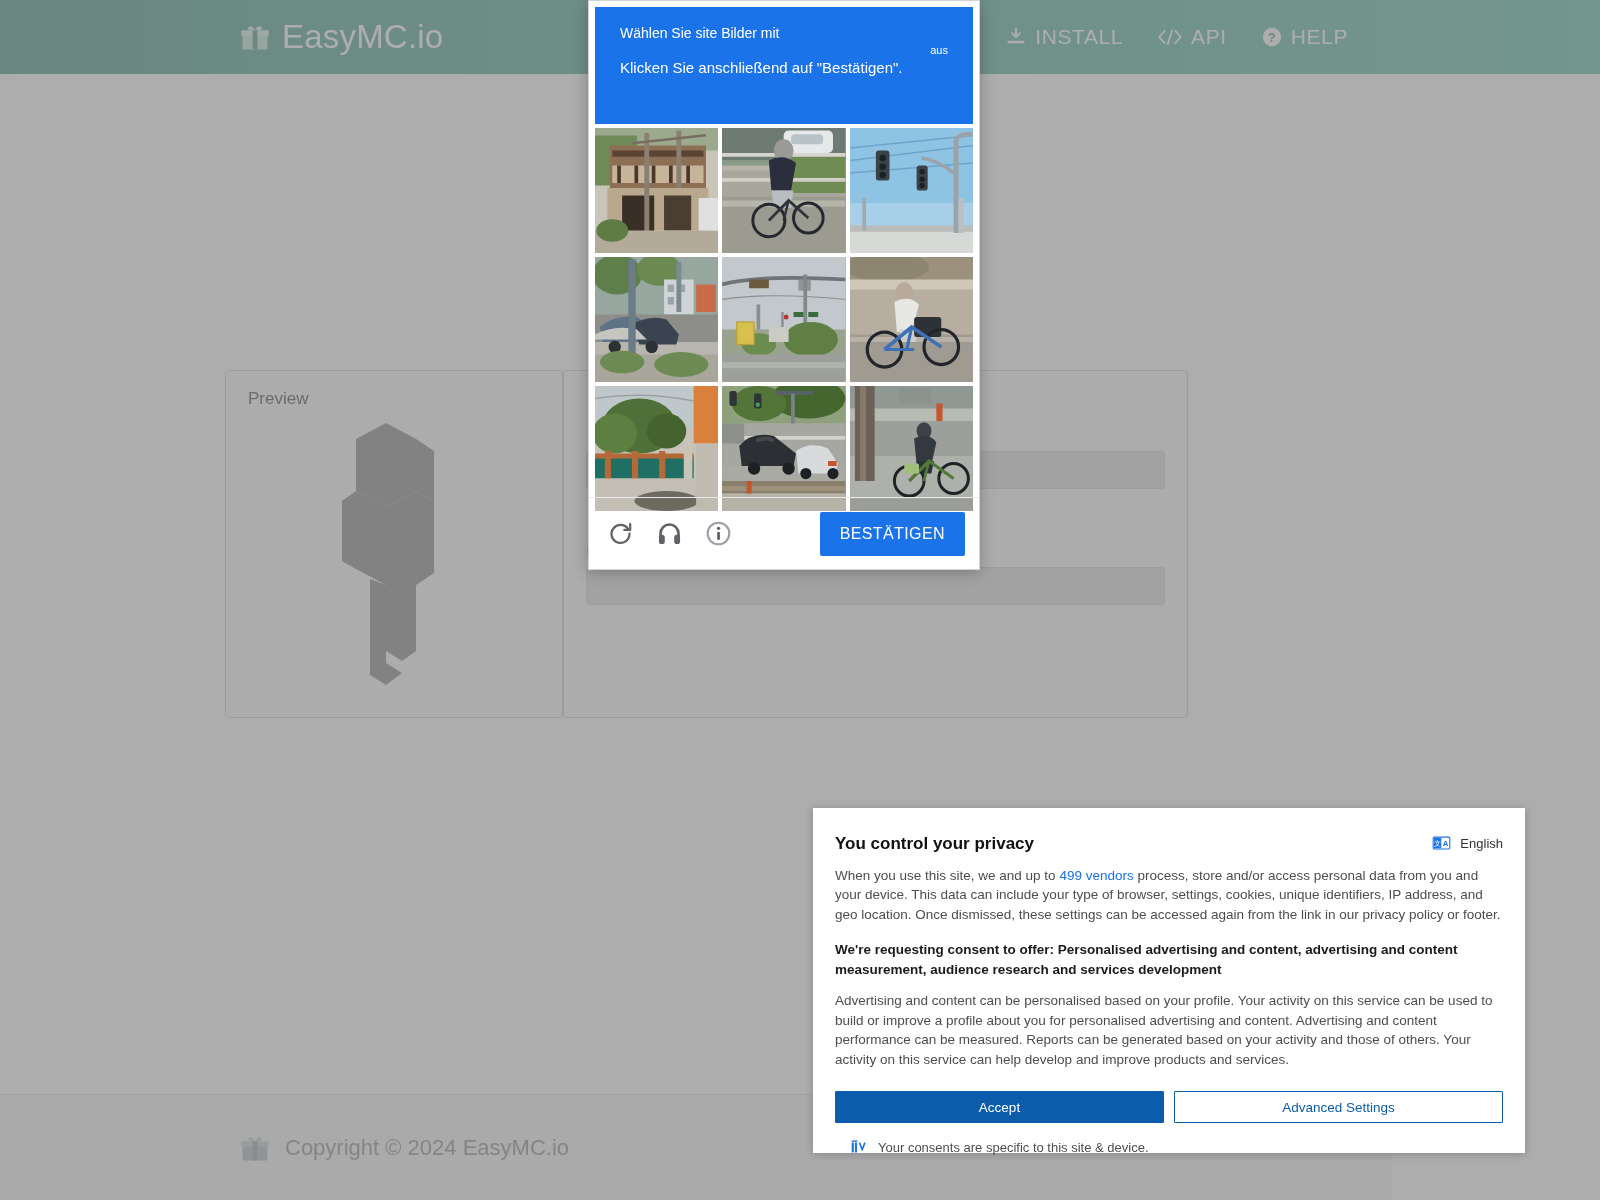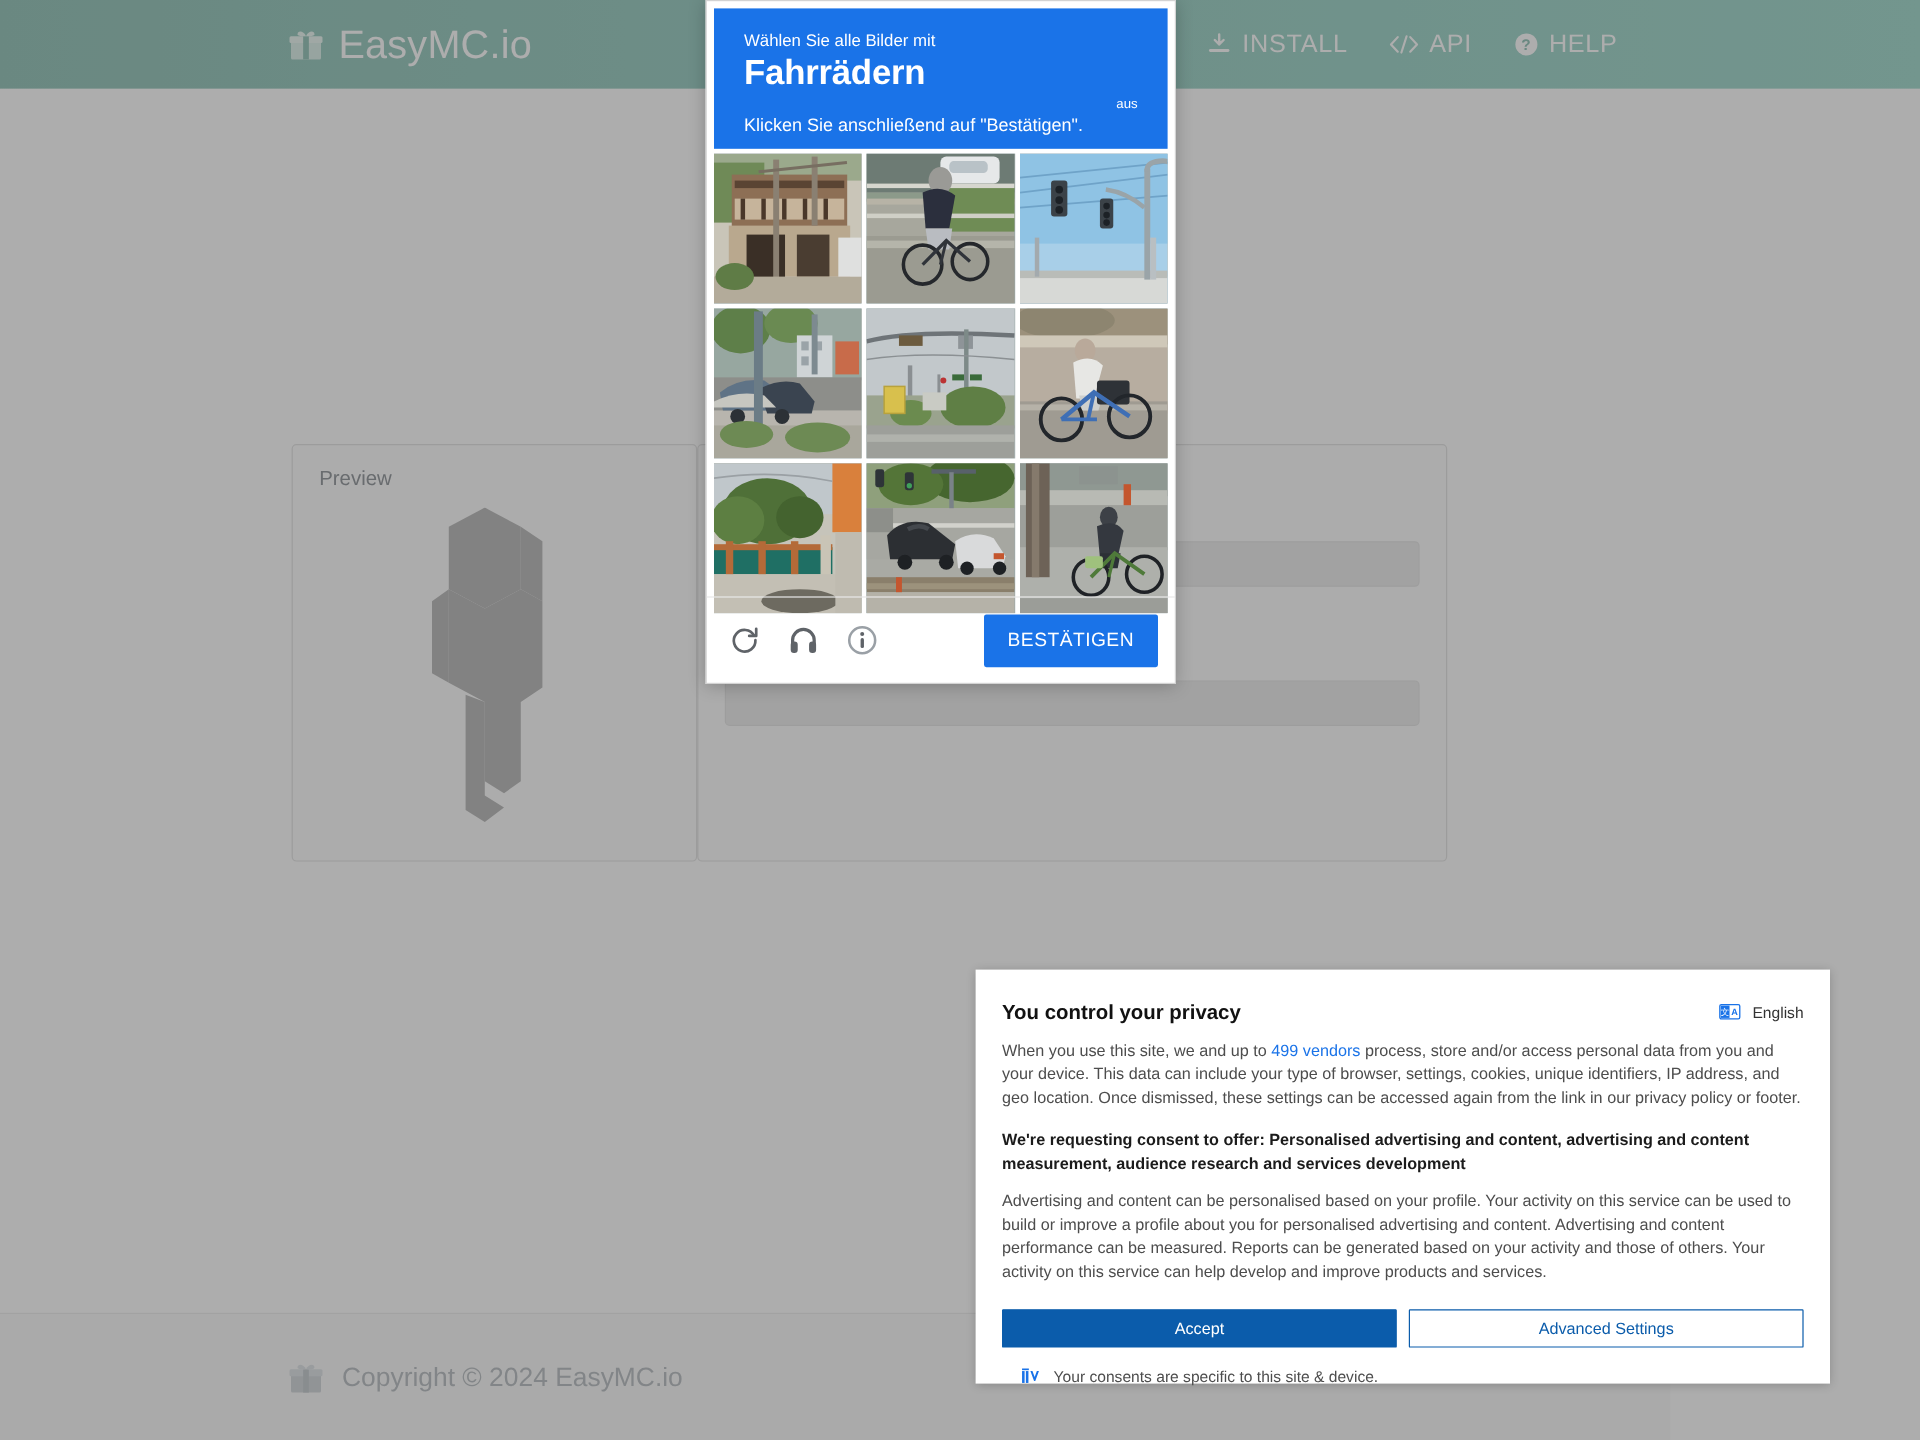--- a/index.html
+++ b/index.html
@@ -42,21 +42,21 @@
     cursor: pointer; white-space: nowrap;
   }
   .nav-item svg { display:block; }
 
   
   #main {
     position: absolute; top: 74px; left: 0; width: 1600px; height: 1020px;
     background: #ffffff;
   }
   .panel-row {
-    position: absolute; top: 296px; left: 243px;
+    position: absolute; top: 296px; left: 225px;
     width: 963px; display: flex; 
   }
   .preview-card {
     width: 338px; height: 348px;
     border: 1px solid #e2e2e2; border-radius: 4px;
     background: #fdfdfd;
   }
   .preview-title {
     font-size: 17px; color: #8a8f94;
     padding: 18px 0 0 22px;
@@ -271,22 +271,21 @@
       <span>Copyright © 2024 EasyMC.io</span>
     </div>
   </div>
 </div>
 
 <div id="dim"></div>
 
 <div id="captcha">
 
   <div id="cap-header">
-    <div id="cap-line1">Wählen Sie alle Bilder mit</div>
-    <div id="cap-target">Fahrrädern</div>
+    <div id="cap-line1">Wählen Sie site Bilder mit</div>
     <div id="cap-line3">aus</div>
     <div id="cap-line4">Klicken Sie anschließend auf "Bestätigen".</div>
   </div>
 
   <div id="cap-grid">
 
     <div class="tile">
       <svg viewBox="0 0 100 100" preserveAspectRatio="none">
         <rect width="100" height="100" fill="#c9c5b8"></rect>
         <rect y="0" width="100" height="18" fill="#9ba98c"></rect>

